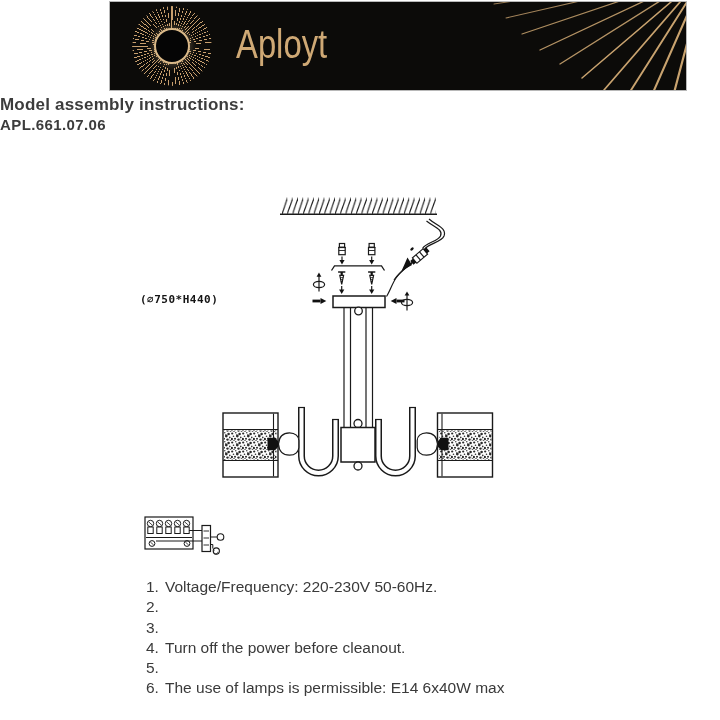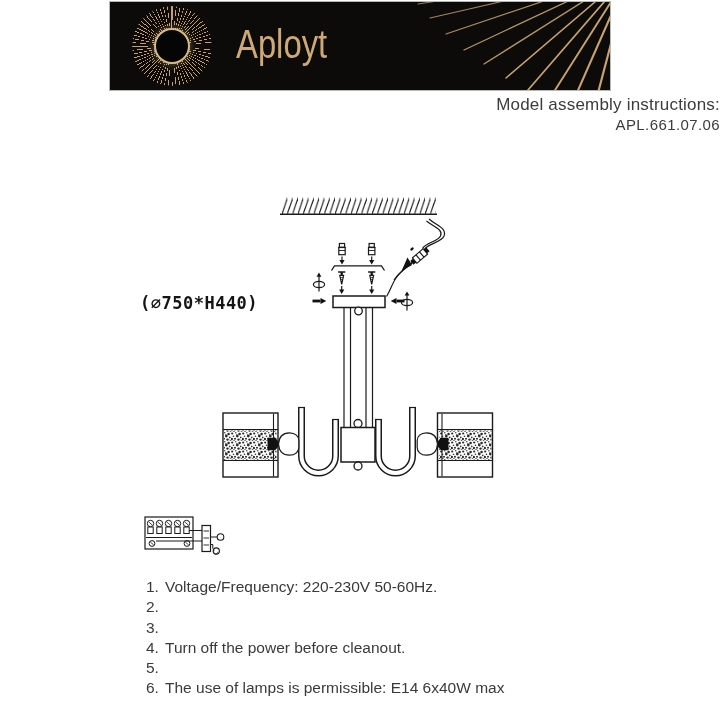--- a/index.html
+++ b/index.html
@@ -2,49 +2,49 @@
 <html><head>
 <meta charset="utf-8">
 <style>
   html,body{margin:0;padding:0;}
   body{
     width:720px;height:720px;background:#ffffff;position:relative;overflow:hidden;
     font-family:"Liberation Sans", sans-serif;
   }
   
   .banner{
-    position:absolute;left:110px;top:2px;width:500px;height:88px;
+    position:absolute;left:110px;top:2px;width:576px;height:88px;
     background:#0c0b09;overflow:hidden;
     box-shadow:0 0 0 1px rgba(0,0,0,.28);
   }
   .sunburst{
     position:absolute;left:22px;top:4px;width:80px;height:80px;border-radius:50%;
     background:repeating-conic-gradient(#c89f6e 0deg 1.1deg, transparent 1.1deg 5.6deg);
     -webkit-mask:radial-gradient(circle, transparent 0 26%, #000 27% 72%, transparent 95%);
     mask:radial-gradient(circle, transparent 0 26%, #000 27% 72%, transparent 95%);
   }
   .sun-core{
     position:absolute;left:44px;top:26px;width:32px;height:32px;border-radius:50%;
     background:#050505;border:2px solid #d9b888;box-shadow:0 0 8px rgba(217,184,136,.45);
   }
   .wordmark{
     position:absolute;left:126px;top:20px;
     font-size:40px;font-weight:300;color:#cfa975;letter-spacing:0px;
     transform:scale(.82,1);transform-origin:left top;white-space:nowrap;
   }
   .corner-rays{position:absolute;right:0;top:0;}
   
-  .hdr{position:absolute;left:0;width:720px;text-align:right;color:#3c3c3c;font-weight:400;}
+  .hdr{position:absolute;left:0;width:720px;text-align:left;color:#3c3c3c;font-weight:700;}
   .hdr.line1{top:95px;font-size:17px;letter-spacing:.2px;}
   .hdr.line2{top:116px;font-size:15px;letter-spacing:.4px;}
   
   .diagram{position:absolute;left:130px;top:190px;}
   .dims{
     position:absolute;left:140px;top:293px;
-    font-family:"DejaVu Sans Mono", monospace;font-weight:700;font-size:17px;color:#141414;
+    font-family:"DejaVu Sans Mono", monospace;font-weight:700;font-size:11px;color:#141414;
     letter-spacing:.5px;white-space:nowrap;
   }
   
   .ins{position:absolute;left:146px;top:577px;width:470px;color:#3a3a3a;}
   .row{display:flex;line-height:20.3px;font-size:15.5px;font-weight:500;}
   .row .num{width:17px;flex:0 0 17px;}
   .row .txt{margin-left:2px;white-space:nowrap;}
 </style>
 </head>
 <body>

